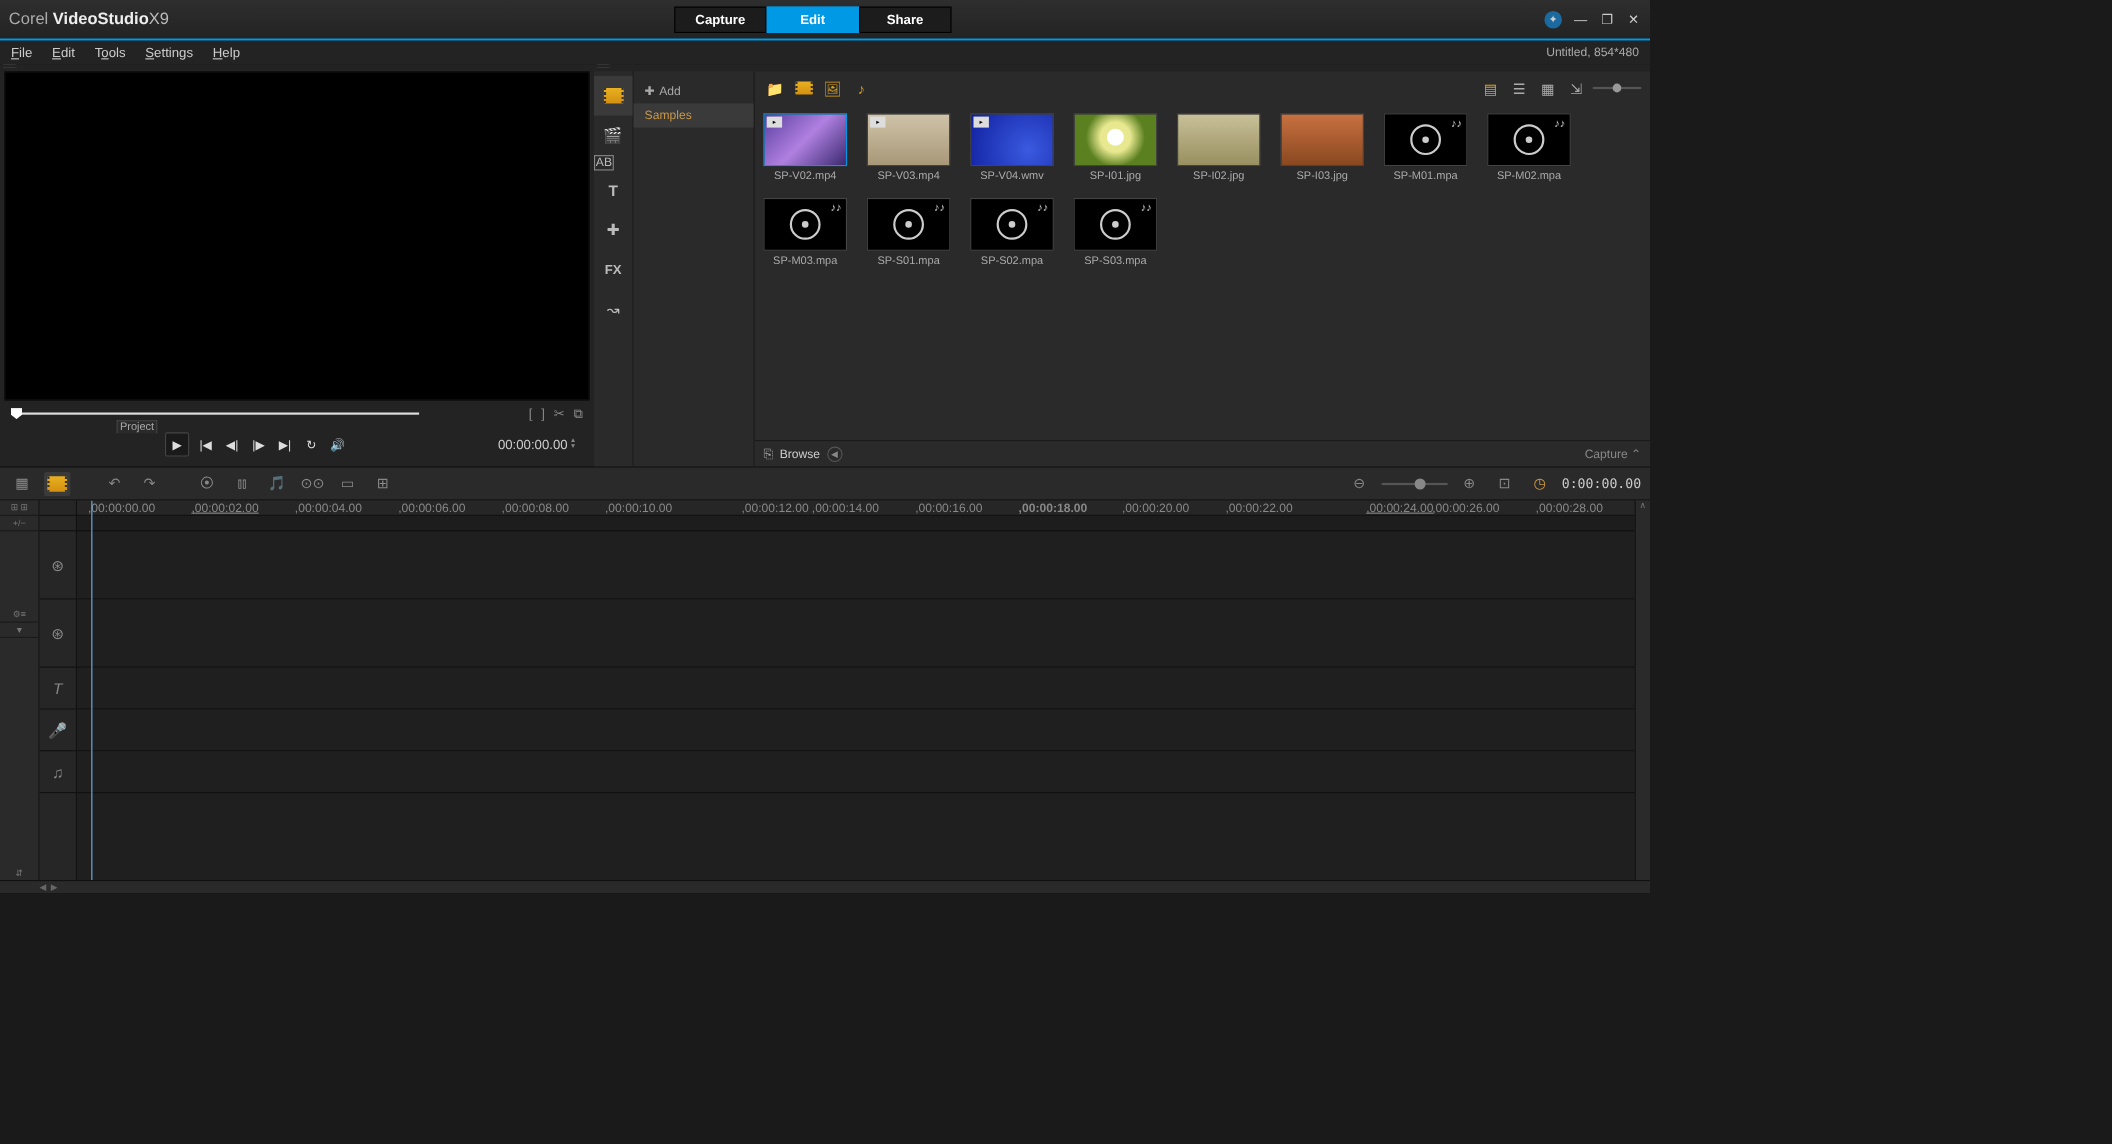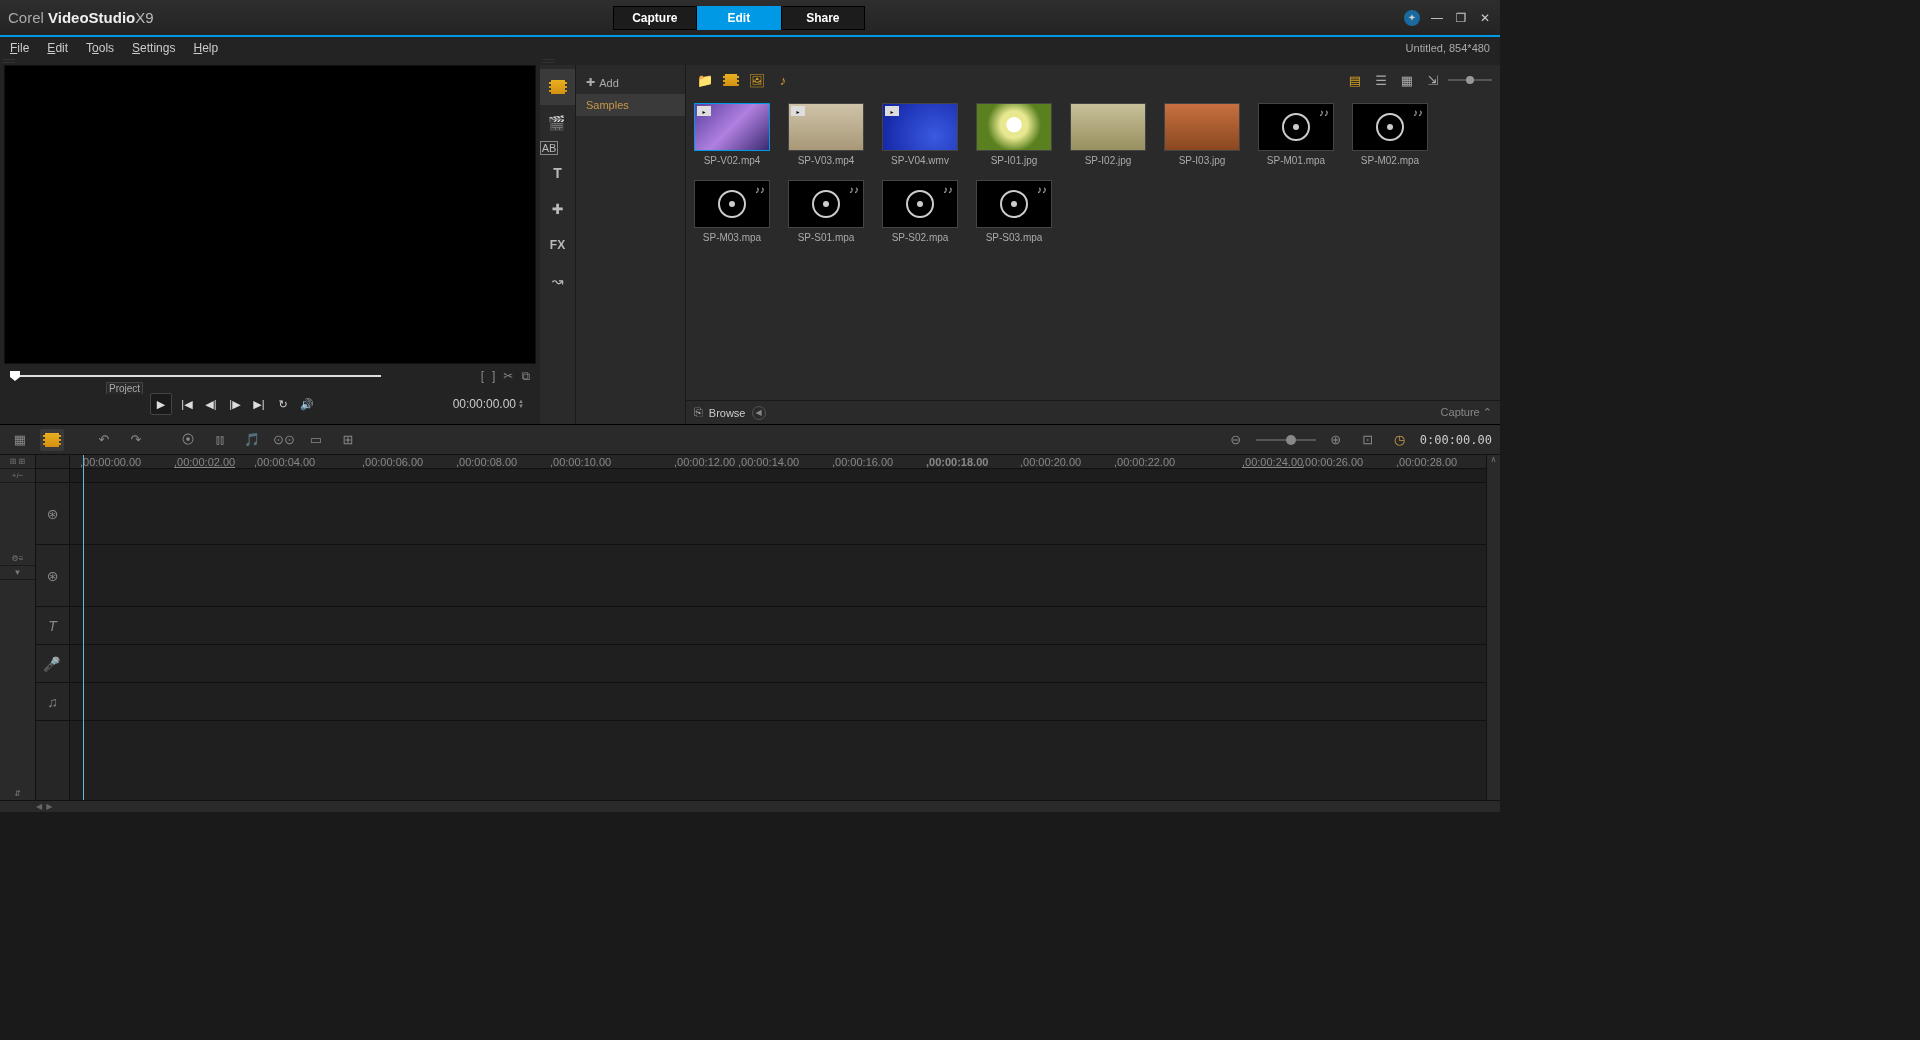--- a/index.html
+++ b/index.html
@@ -323,21 +323,21 @@
       <div class="track-ico">⊛</div>
       <div class="track-ico small" style="font-style:italic;">T</div>
       <div class="track-ico small">🎤</div>
       <div class="track-ico small">♫</div>
     </div>
     <div class="tl-main">
       <div class="playhead"></div>
       <div class="ruler" id="ruler">
           <span style="left: 10px;">,00:00:00.00</span>
           <span style="left: 104px; text-decoration: underline;">,00:00:02.00</span>
-          <span style="left: 184px;">,00:00:04.00</span>
+          <span style="left: 198px;">,00:00:04.00</span>
           <span style="left: 292px;">,00:00:06.00</span>
           <span style="left: 386px;">,00:00:08.00</span>
           <span style="left: 480px;">,00:00:10.00</span>
           <span style="left: 604px;">,00:00:12.00</span>
           <span style="left: 668px;">,00:00:14.00</span>
           <span style="left: 762px;">,00:00:16.00</span>
           <span style="left: 856px; font-weight: bold;">,00:00:18.00</span>
           <span style="left: 950px;">,00:00:20.00</span>
           <span style="left: 1044px;">,00:00:22.00</span>
           <span style="left: 1172px; text-decoration: underline;">,00:00:24.00</span>

